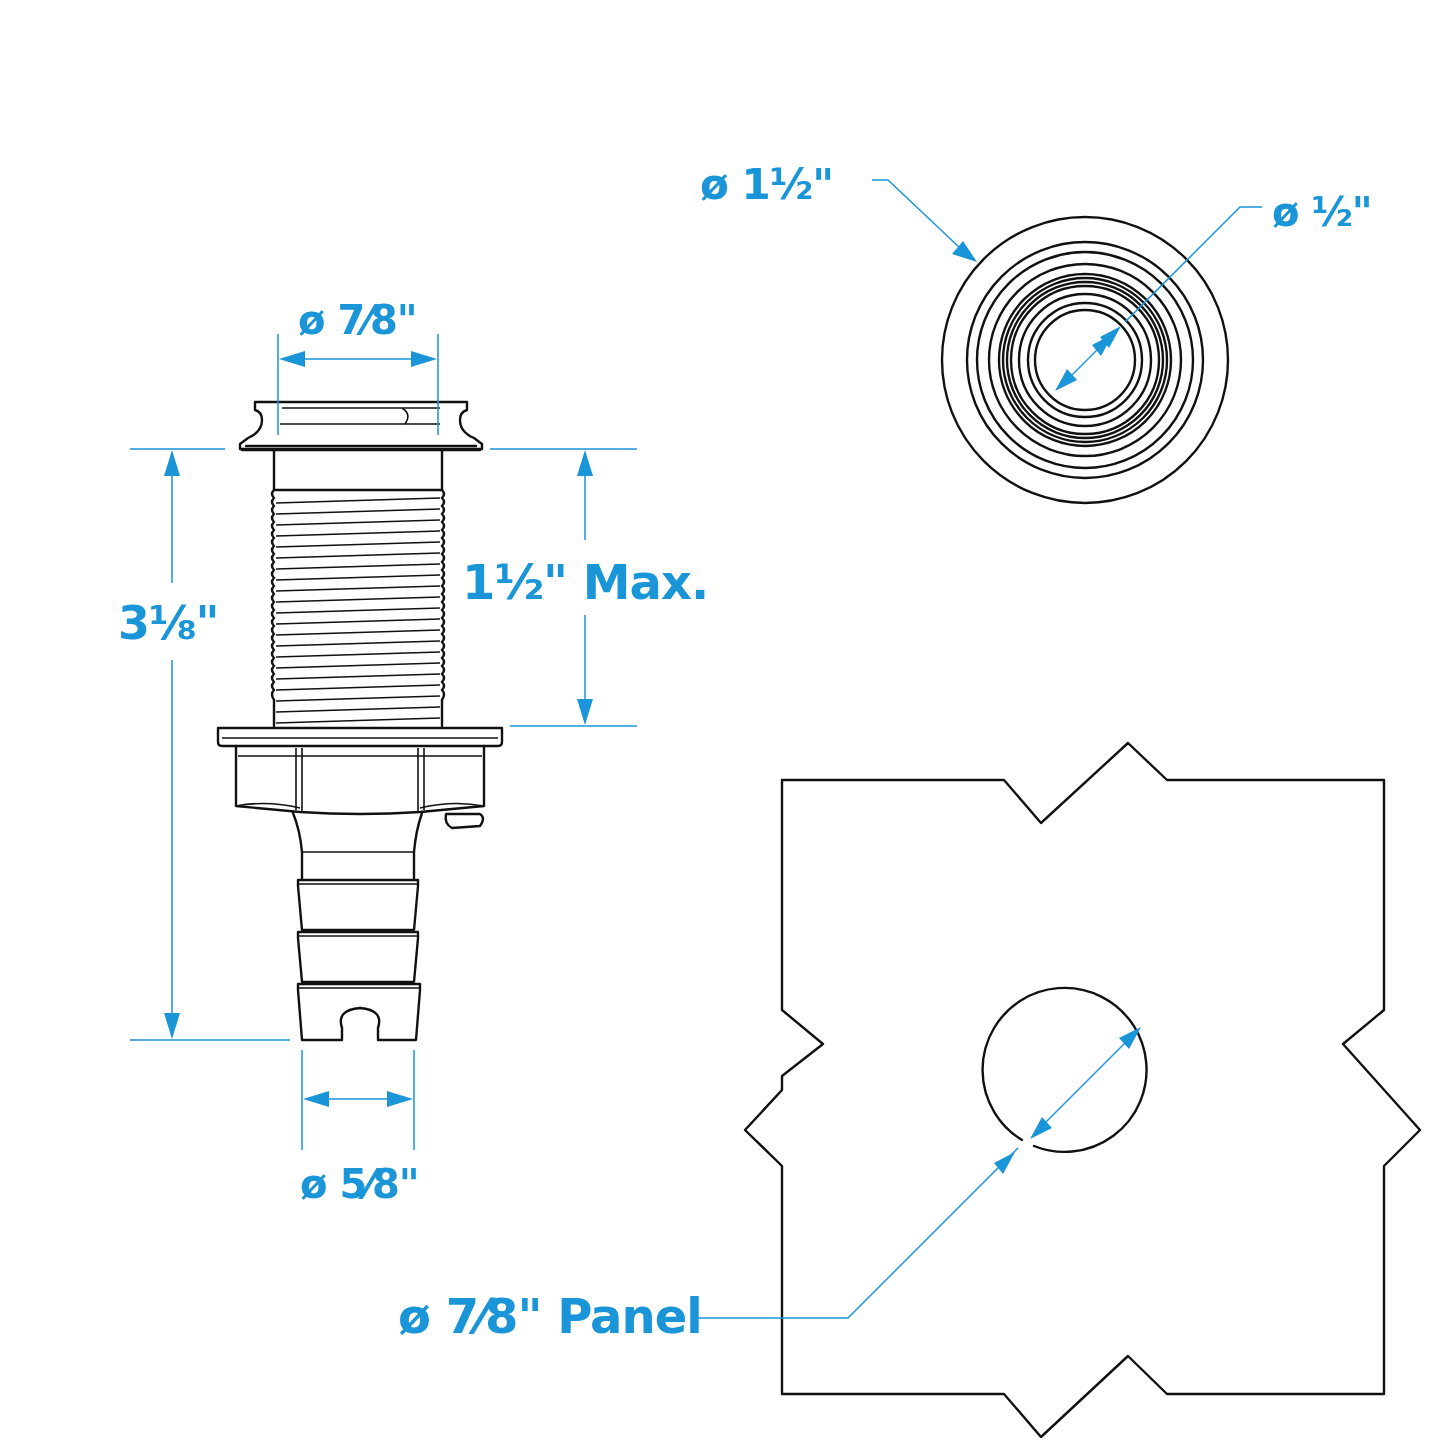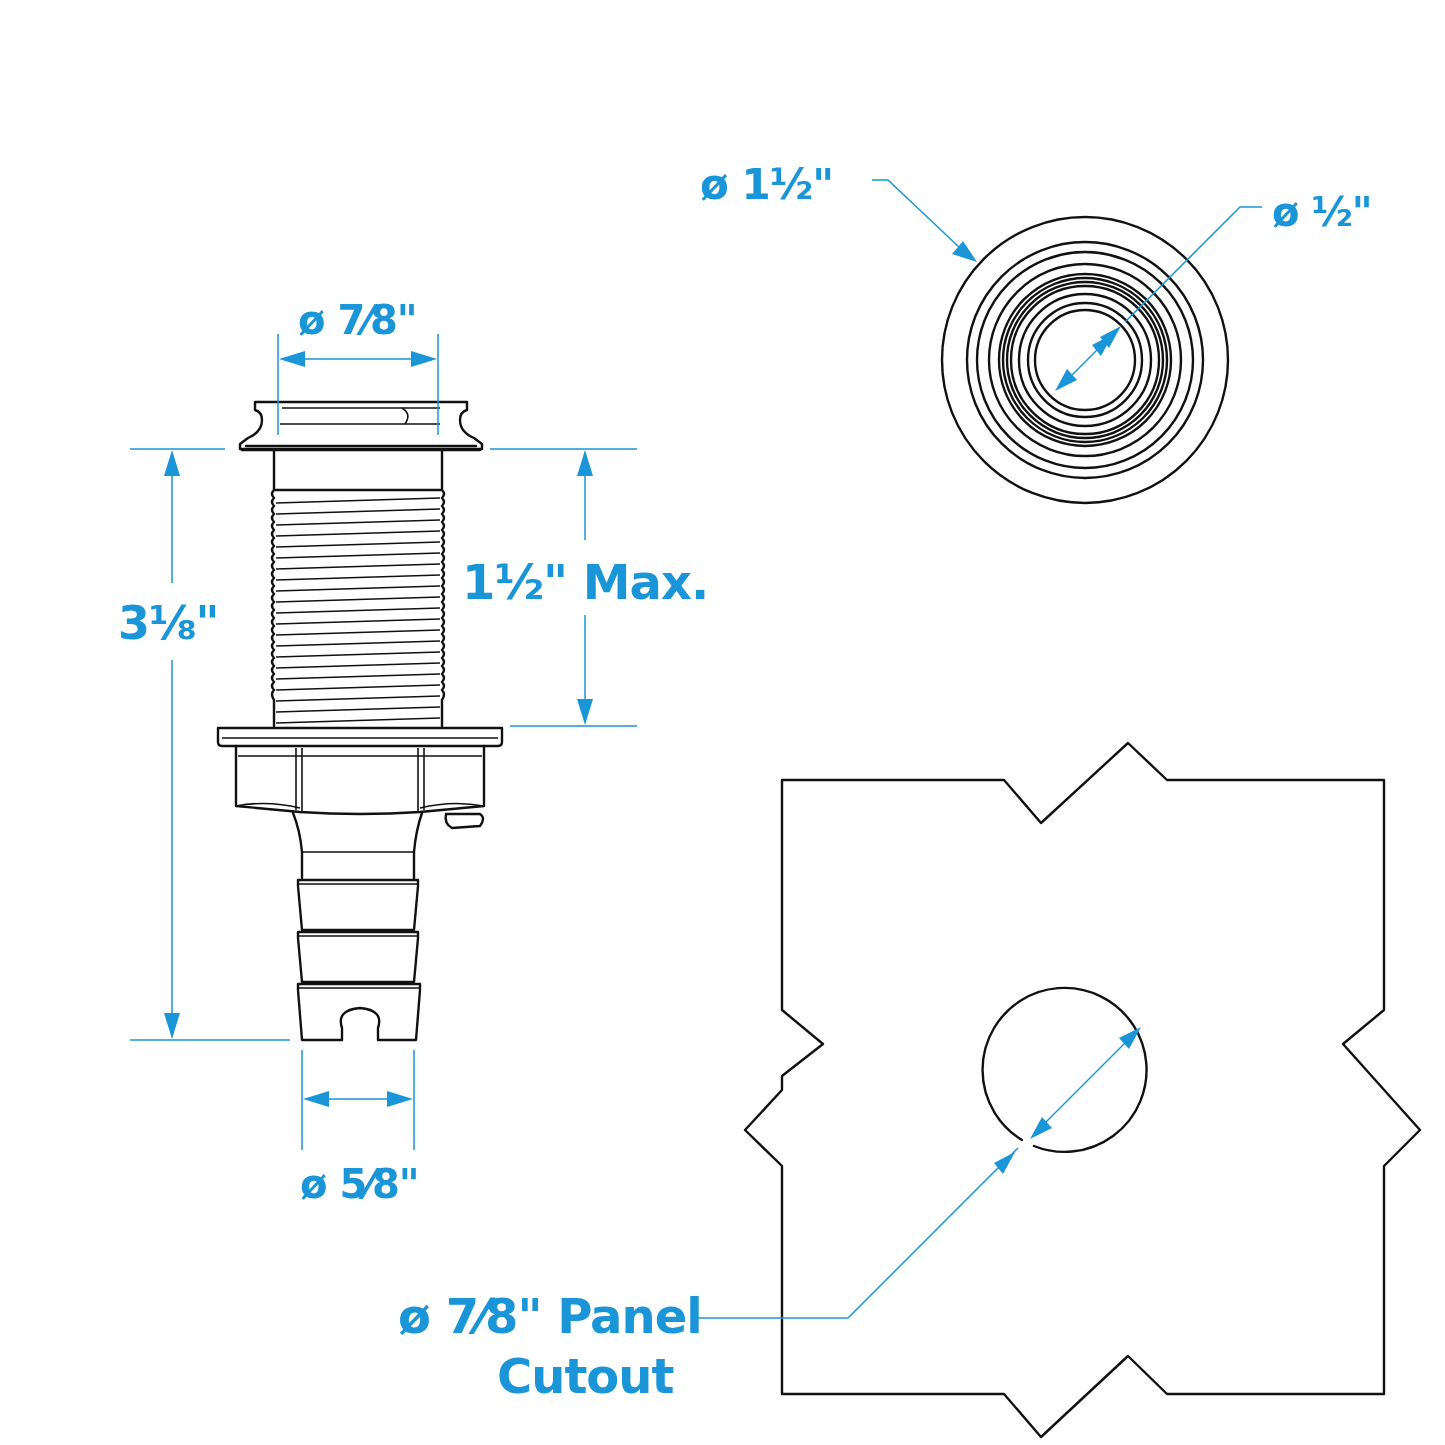--- a/index.html
+++ b/index.html
@@ -184,15 +184,14 @@
   <div class="lbl" style="left:462px; top:558px; font-size:48px;">1½" Max.</div>
 
   <div class="lbl" style="left:300px; top:1164px; font-size:40px;">ø 5⁄8"</div>
 
   <div class="lbl" style="left:700px; top:164px; font-size:42px;">ø 1½"</div>
 
   <div class="lbl" style="left:1272px; top:192px; font-size:40px;">ø ½"</div>
 
   <div class="lbl" style="left:398px; top:1292px; font-size:48px;">ø 7⁄8" Panel</div>
 
-  <div class="lbl" style="left:497px; top:1352px; font-size:48px;">Cutout</div>
 
 </div>
 
 </body></html>

